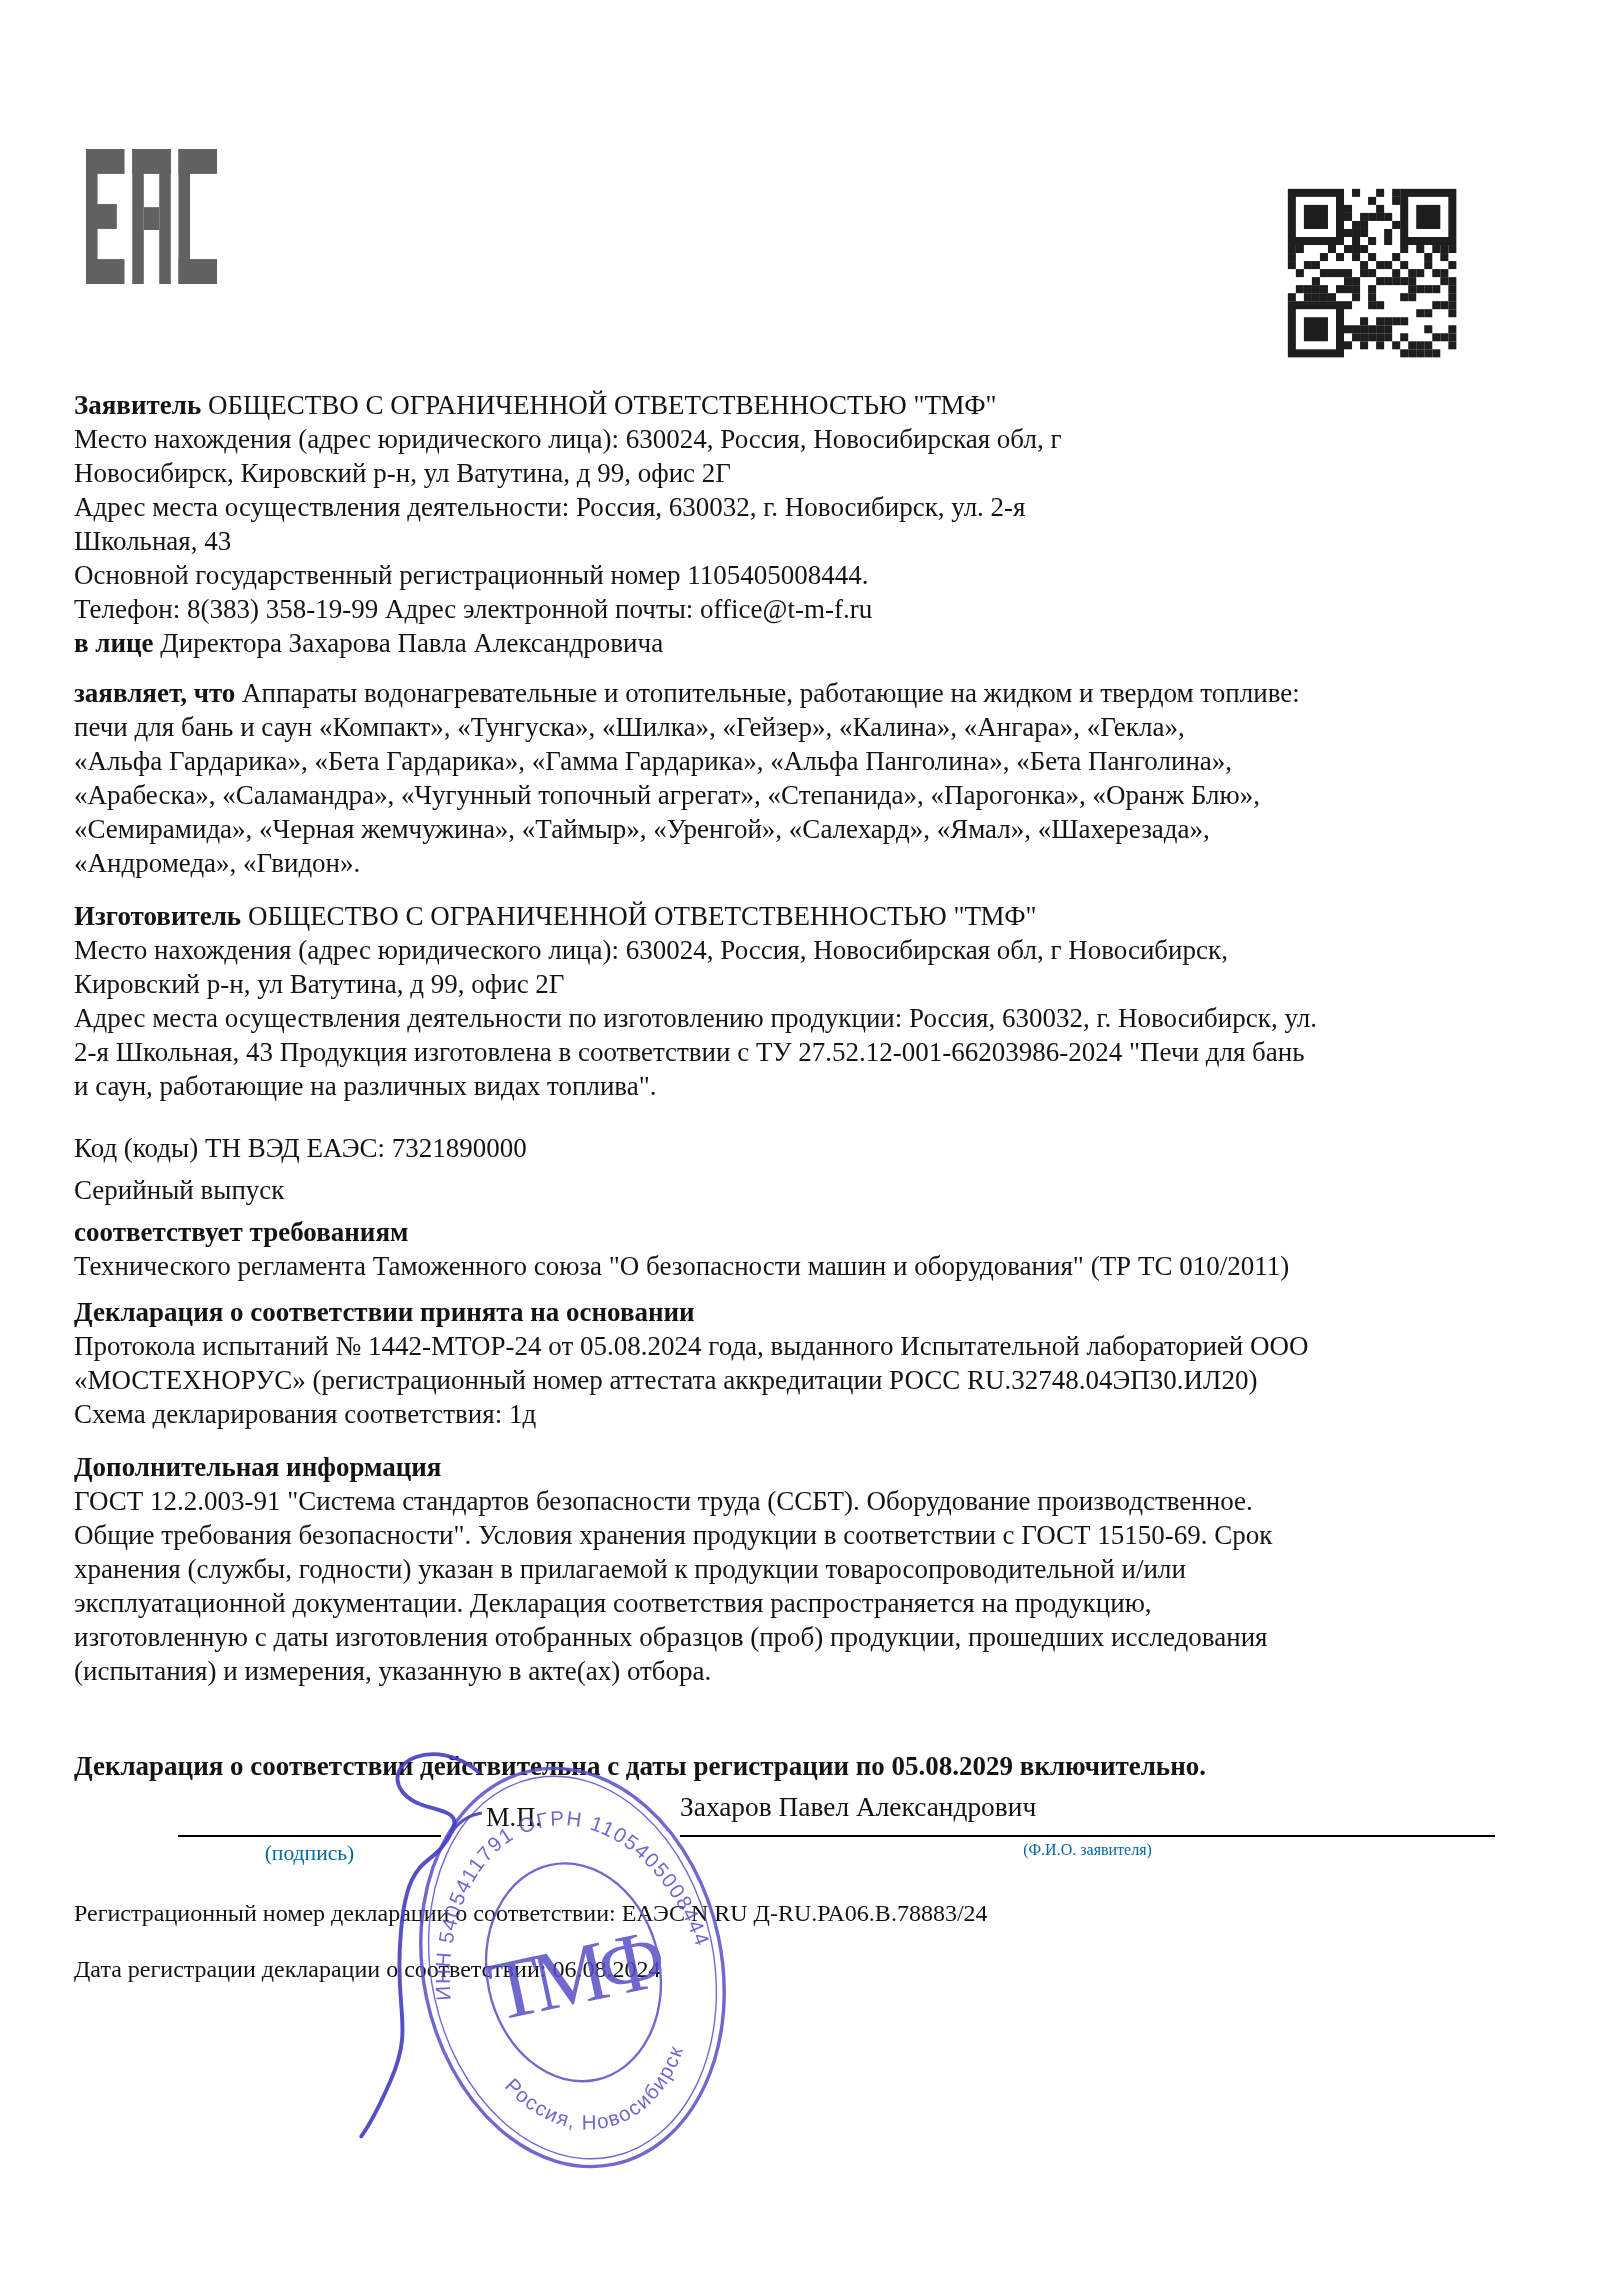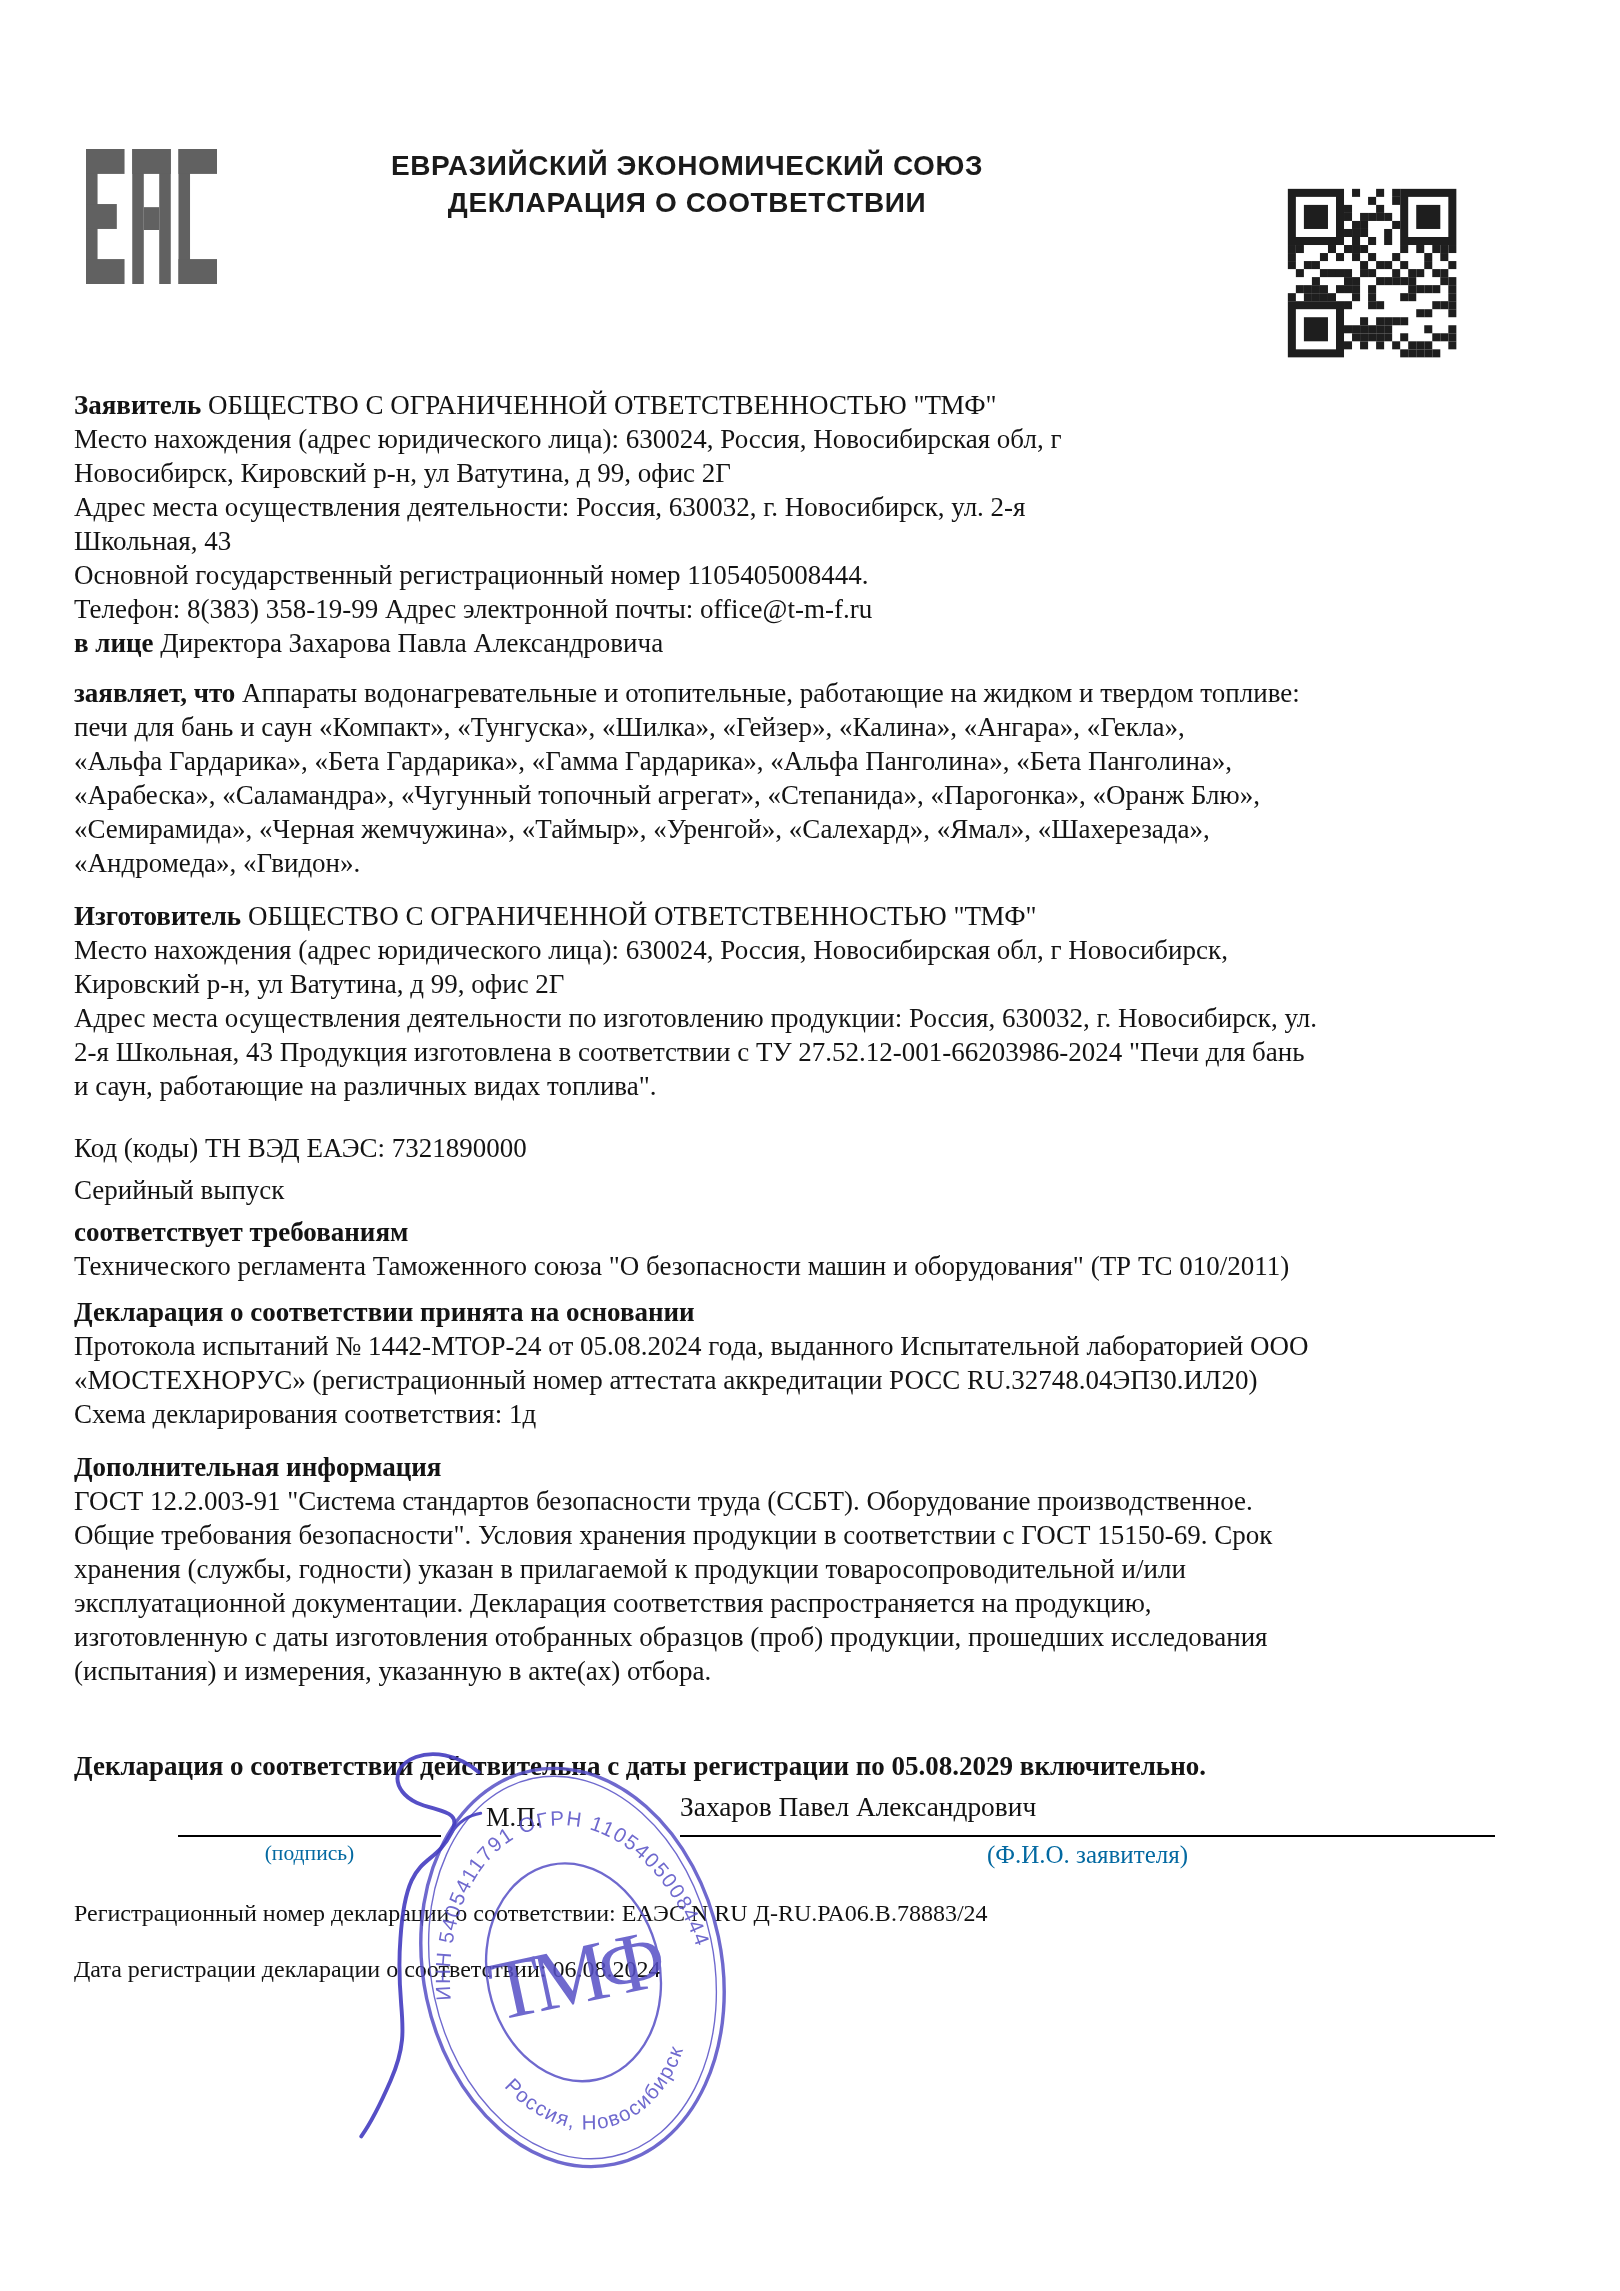--- a/index.html
+++ b/index.html
@@ -25,21 +25,21 @@
   .b{font-weight:bold;}
   
   .sig-area{position:absolute; left:74px; top:1786px; width:1500px; height:108px; font-size:26.5px;}
   .sig-mp{position:absolute; left:412px; top:15.7px;}
   .rule{position:absolute; border-top:2.9px solid #000; height:0;}
   .rule-left{left:104px; top:49px; width:263px;}
   .rule-right{left:606px; top:49px; width:815px;}
   .cap{position:absolute; text-align:center; color:#0369a1;}
   .cap-podpis{left:104px; width:263px; top:55px; font-size:21.6px;}
   .sig-name{position:absolute; left:606px; width:815px; top:5.9px; font-size:27.4px;}
-  .cap-fio{left:606px; width:815px; top:55px; font-size:25px;}
+  .cap-fio{left:606px; width:815px; top:55px; font-size:16px;}
   .reg-line{position:absolute; left:74px; font-weight:normal; font-size:24px; white-space:nowrap;}
   .reg-num{top:1900px;}
   .reg-date{top:1956px;}
   
   .stamp{position:absolute; left:392px; top:1737px; width:361px; height:461px; opacity:.85;}
   .sig-ink{position:absolute; left:312px; top:1733px; width:265px; height:421px; opacity:.9;}
 </style>
 </head>
 <body>
 
@@ -57,24 +57,20 @@
       <rect x="152" y="0" width="24" height="130"></rect>
       <rect x="96" y="0" width="80" height="24"></rect>
       <rect x="120" y="56" width="32" height="22"></rect>
 
       <rect x="192" y="0" width="24" height="130"></rect>
       <rect x="192" y="0" width="80" height="24"></rect>
       <rect x="192" y="106" width="80" height="24"></rect>
     </g>
   </svg>
 
-  <div class="doc-title">
-    <div>ЕВРАЗИЙСКИЙ ЭКОНОМИЧЕСКИЙ СОЮЗ</div>
-    <div>ДЕКЛАРАЦИЯ О СООТВЕТСТВИИ</div>
-  </div>
 
   <svg class="qr" viewBox="0 0 186 186" aria-hidden="true">
     <rect x="0" y="0" width="186" height="186" fill="#ffffff"></rect>
     <g class="qr-modules" fill="#1e1e1e">
         <rect x="7" y="7" width="57.39999999999999" height="57.39999999999999"></rect>
         <rect x="15.2" y="15.2" width="41" height="41" fill="#ffffff"></rect>
         <rect x="23.4" y="23.4" width="24.599999999999998" height="24.599999999999998"></rect>
         <rect x="121.79999999999998" y="7" width="57.39999999999999" height="57.39999999999999"></rect>
         <rect x="130" y="15.2" width="41" height="41" fill="#ffffff"></rect>
         <rect x="138.2" y="23.4" width="24.599999999999998" height="24.599999999999998"></rect>

